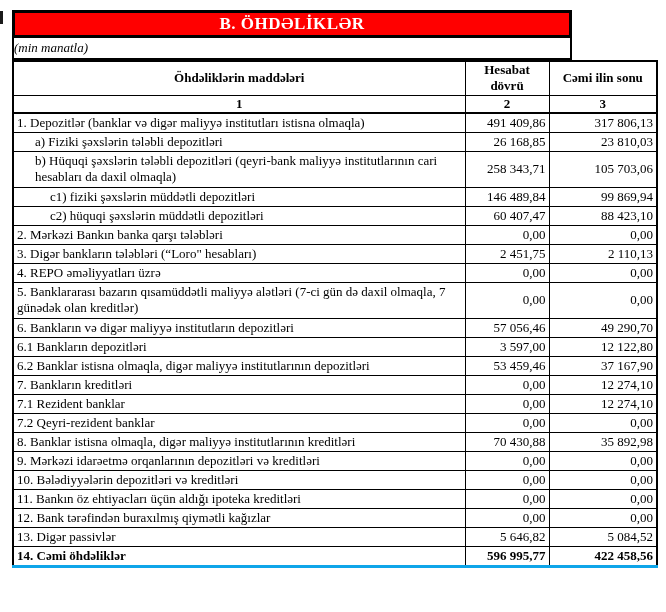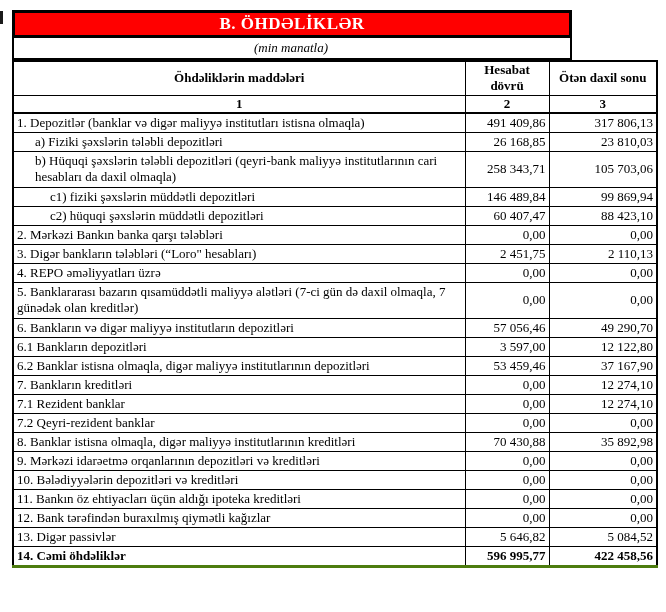--- a/index.html
+++ b/index.html
@@ -41,21 +41,21 @@
     line-height: 22px;
     letter-spacing: 0.5px;
   }
   .note-row {
     box-sizing: border-box;
     height: 22px;
     border: 2px solid #000000;
     border-top: none;
     font-style: italic;
     font-size: 13px;
-    text-align: center;
+    text-align: left;
     padding-right: 2px;
     line-height: 19px;
     color: #000000;
   }
   table.liab {
     border-collapse: collapse;
     table-layout: fixed;
     width: 644px;
     font-size: 13px;
     color: #000000;
@@ -79,21 +79,21 @@
   }
   tr.nums td {
     height: 14px;
     font-weight: bold;
     text-align: center;
     border-bottom: 2px solid #000000;
   }
   tbody td { height: 18px; }
   tbody tr.tall td { height: 35px; }
   tbody tr.bold td { font-weight: bold; }
-  tbody tr:last-child td { border-bottom: 3px solid #4d7c0f; }
+  tbody tr:last-child td { border-bottom: 3px solid #0ea5e9; }
   td.label { text-align: left; }
   td.label.ind0 { padding-left: 3px; }
   td.label.ind1 { padding-left: 21px; }
   td.label.ind2 { padding-left: 36px; }
   td.val { text-align: right; padding-right: 4px; }
 </style>
 </head>
 <body>
 
 <div class="page">
@@ -111,21 +111,21 @@
     <table class="liab">
       <colgroup>
           <col class="c1">
           <col class="c2">
           <col class="c3">
         </colgroup>
       <thead>
         <tr class="colhead">
           <td>Öhdəliklərin maddələri</td>
           <td>Hesabat dövrü</td>
-          <td>Ötən daxil sonu</td>
+          <td>Cəmi ilin sonu</td>
         </tr>
         <tr class="nums">
           <td>1</td>
           <td>2</td>
           <td>3</td>
         </tr>
       </thead>
       <tbody>
           <tr>
             <td class="label ind0">1. Depozitlər (banklar və digər maliyyə institutları istisna olmaqla)</td>

